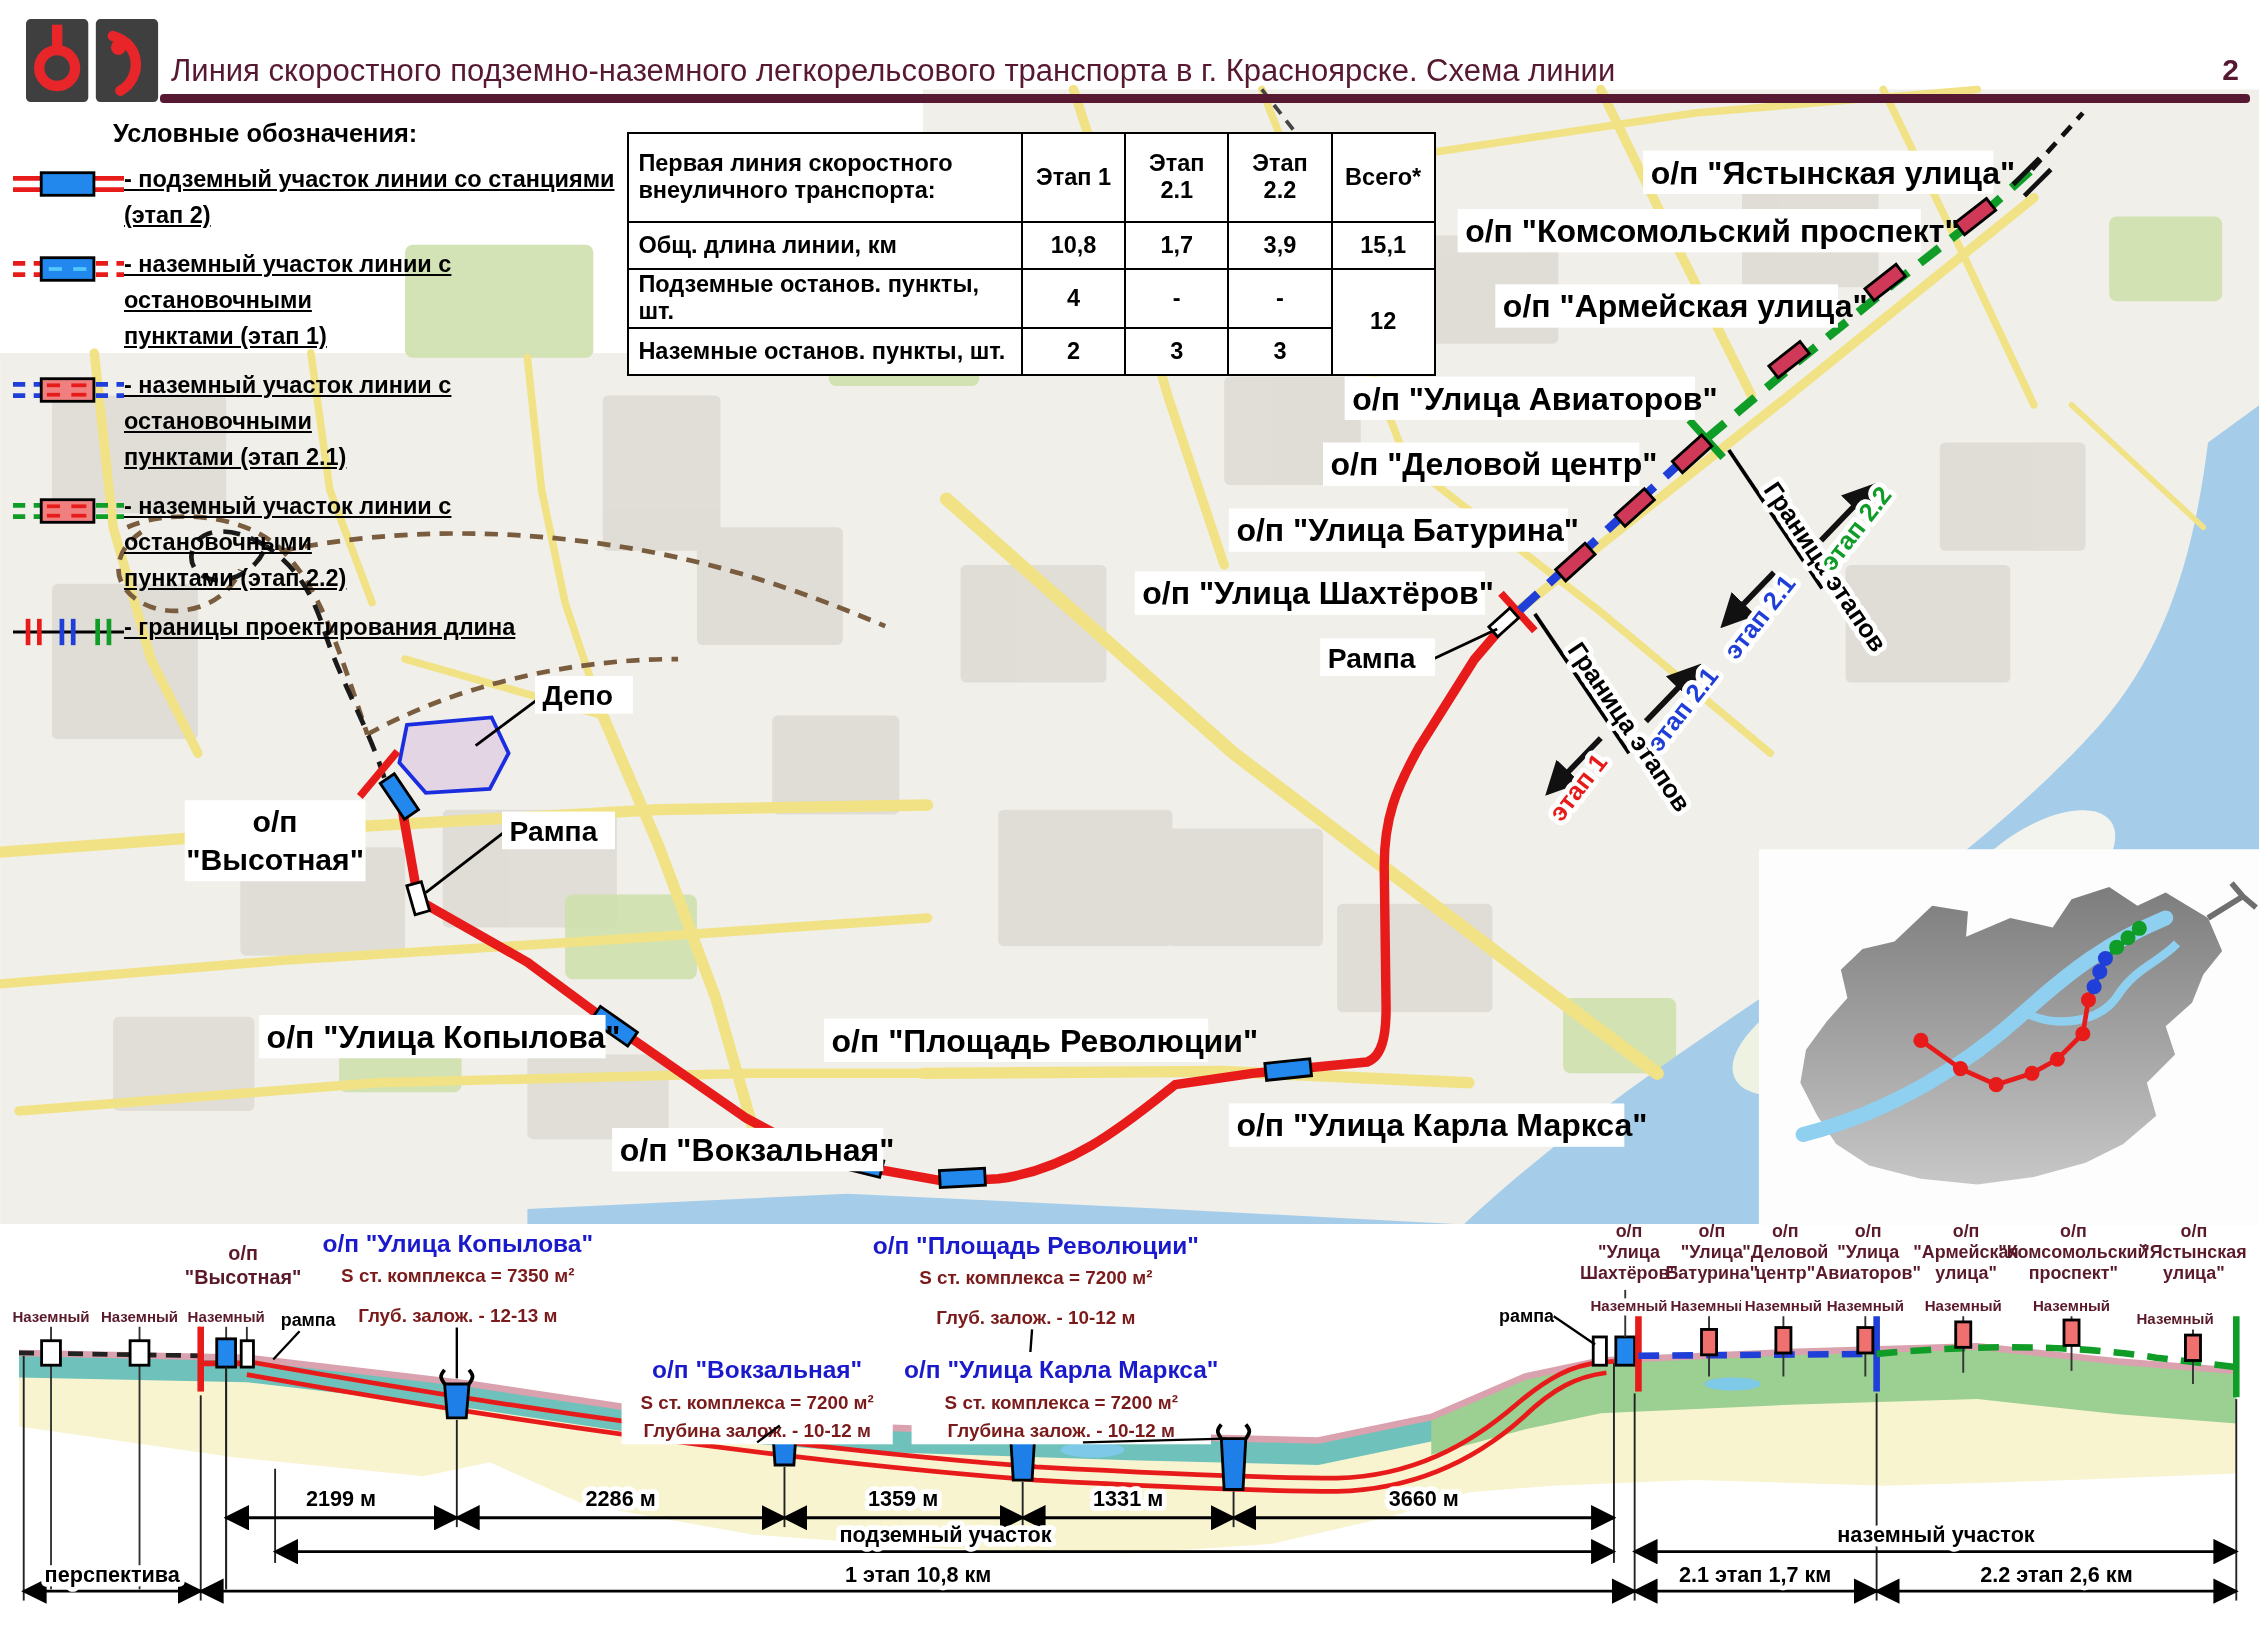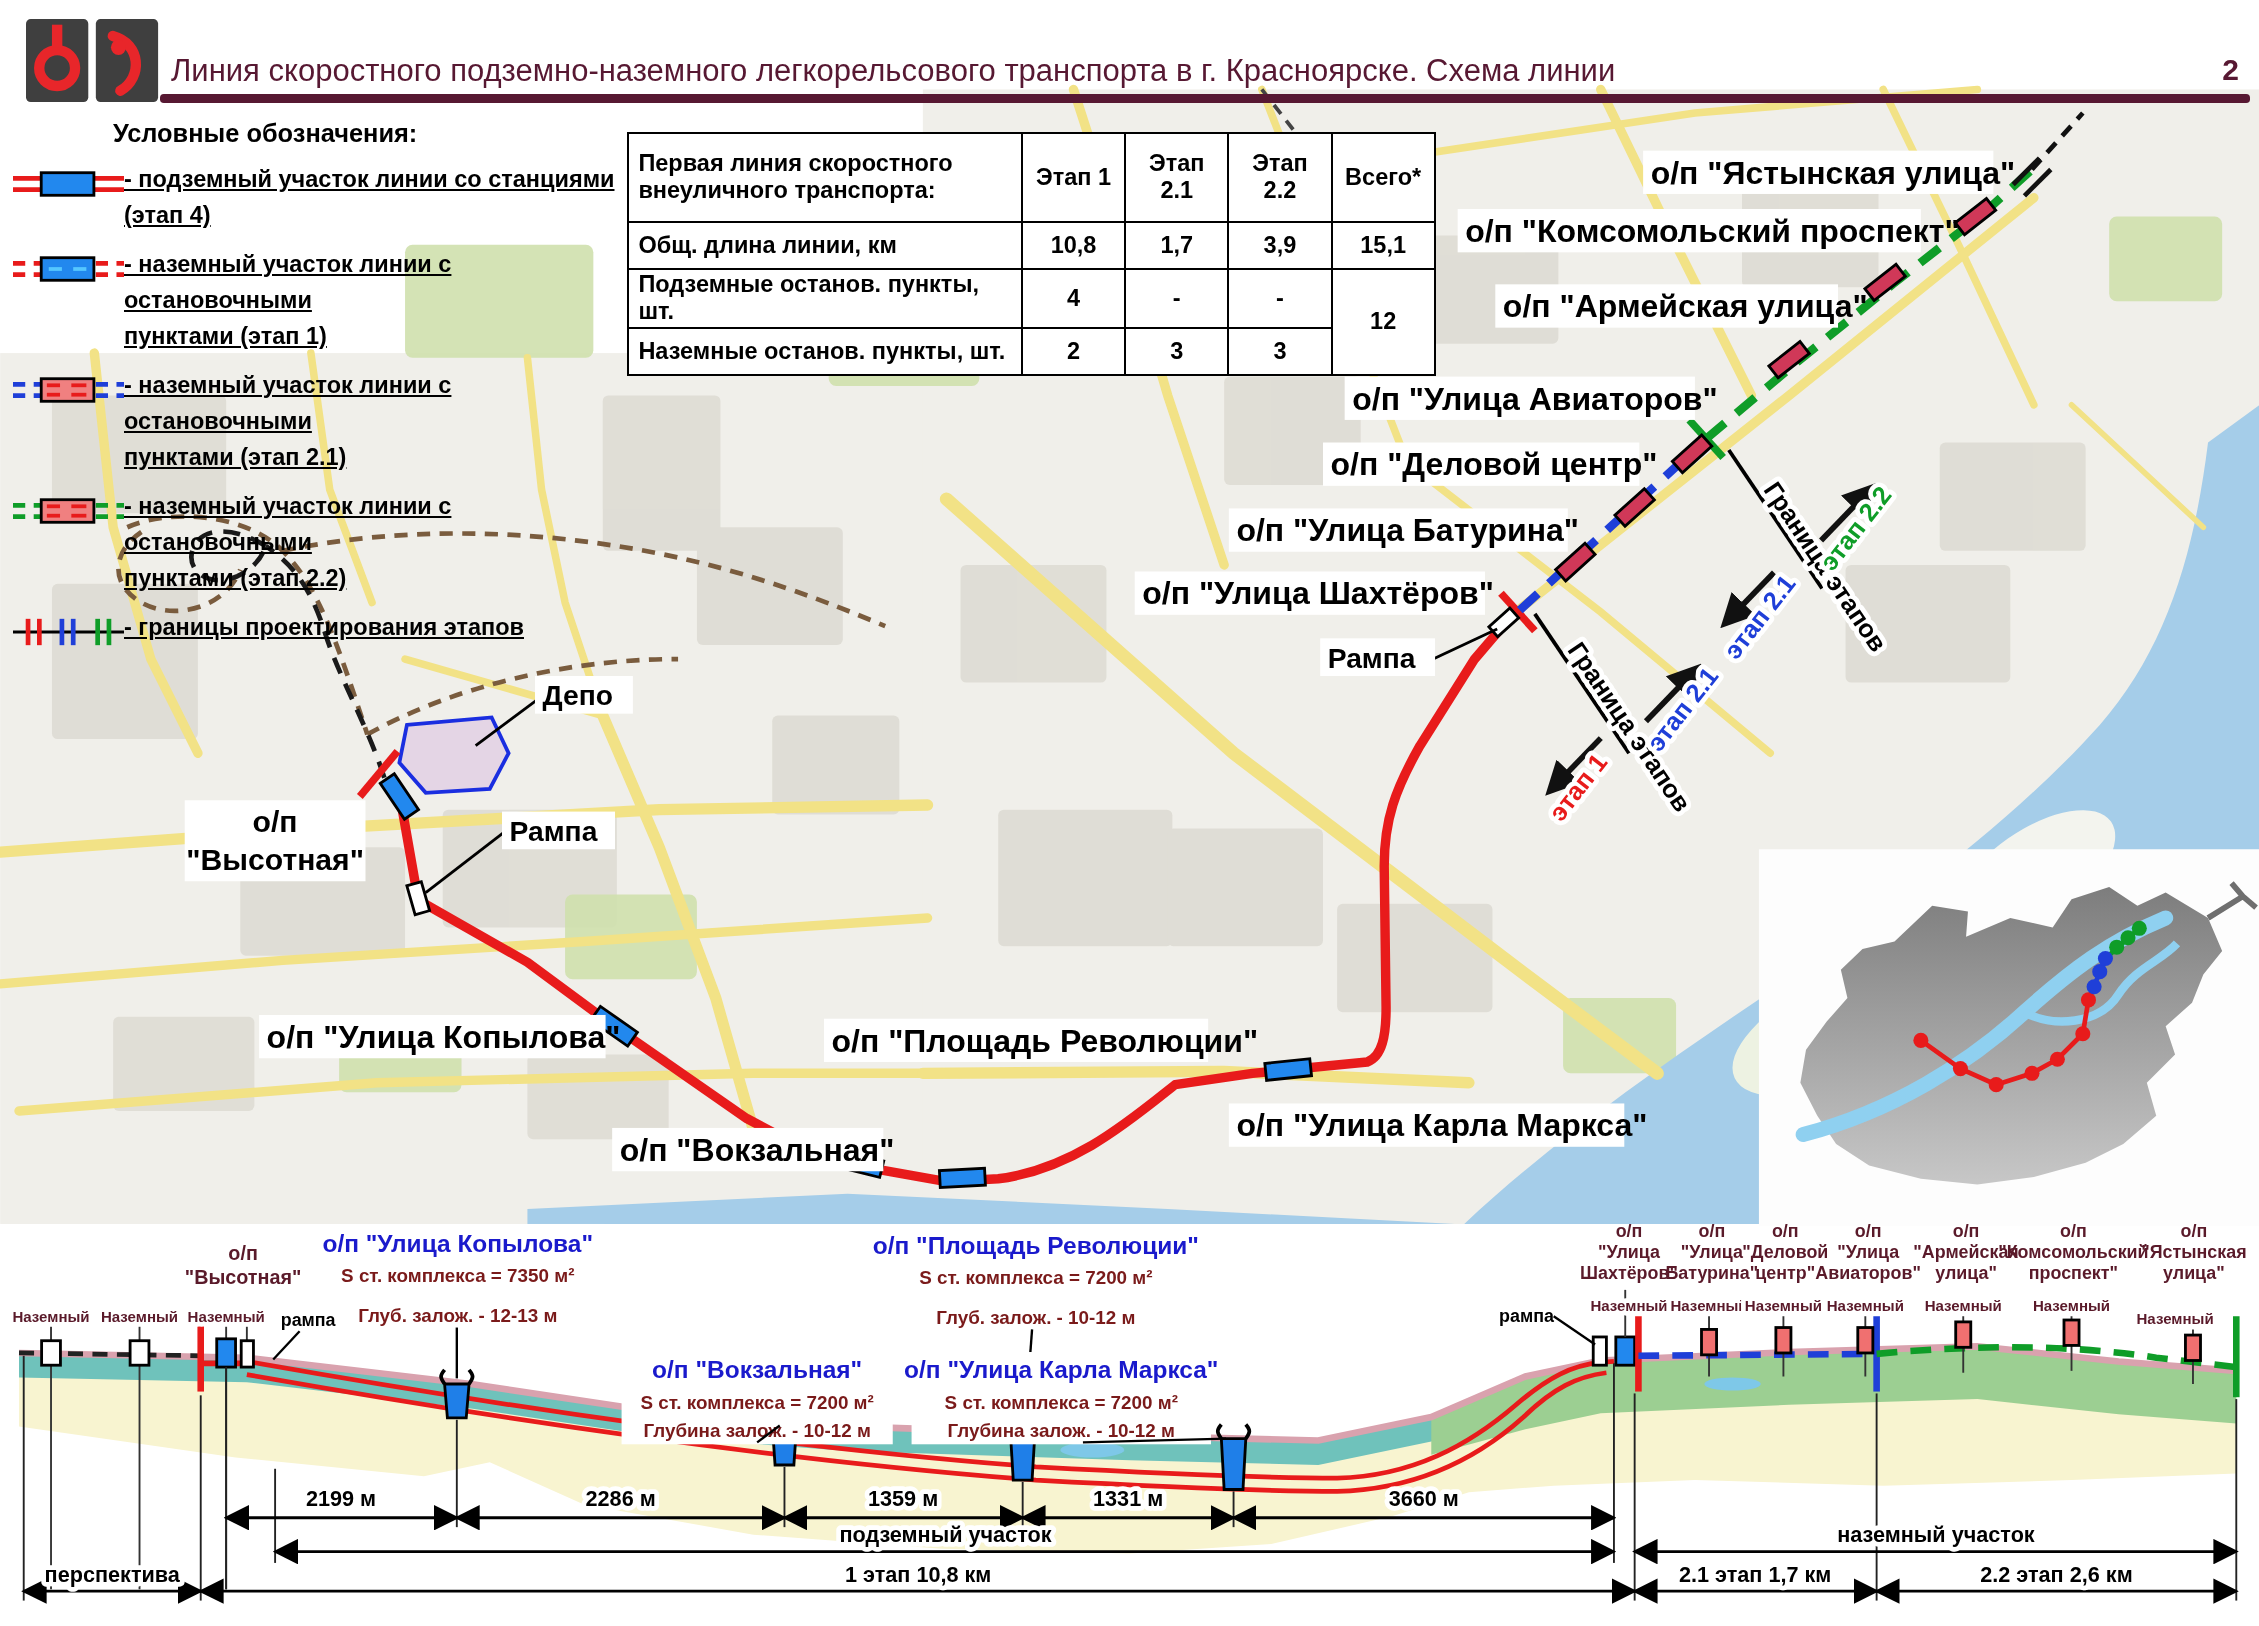--- a/index.html
+++ b/index.html
@@ -506,21 +506,21 @@
 <div id="legend">
   <h3>Условные обозначения:</h3>
 
   <div class="lg-item">
     <svg class="lg-icon" width="111" height="34" viewBox="0 0 118 36">
       <line x1="0" y1="12" x2="118" y2="12" stroke="#e81b1b" stroke-width="5"></line>
       <line x1="0" y1="24" x2="118" y2="24" stroke="#e81b1b" stroke-width="5"></line>
       <rect x="30" y="6" width="56" height="24" fill="#2288ee" stroke="#000" stroke-width="3"></rect>
     </svg>
     <div class="lg-text"><span>- подземный участок линии со станциями</span><br>
-      <span>(этап 4)</span></div>
+      <span>(этап 2)</span></div>
   </div>
 
   <div class="lg-item">
     <svg class="lg-icon" width="111" height="34" viewBox="0 0 118 36">
       <line x1="0" y1="12" x2="118" y2="12" stroke="#e81b1b" stroke-width="5" stroke-dasharray="13 9"></line>
       <line x1="0" y1="24" x2="118" y2="24" stroke="#e81b1b" stroke-width="5" stroke-dasharray="13 9"></line>
       <rect x="30" y="6" width="56" height="24" fill="#2288ee" stroke="#000" stroke-width="3"></rect>
       <line x1="38" y1="18" x2="52" y2="18" stroke="#55c7ff" stroke-width="4"></line>
           <line x1="64" y1="18" x2="78" y2="18" stroke="#55c7ff" stroke-width="4"></line>
     </svg>
@@ -559,21 +559,21 @@
   <div class="lg-item">
     <svg class="lg-icon" width="111" height="34" viewBox="0 0 118 36">
       <line x1="0" y1="18" x2="118" y2="18" stroke="#000" stroke-width="3"></line>
       <line x1="16" y1="4" x2="16" y2="32" stroke="#e81b1b" stroke-width="5"></line>
           <line x1="28" y1="4" x2="28" y2="32" stroke="#e81b1b" stroke-width="5"></line>
       <line x1="52" y1="4" x2="52" y2="32" stroke="#1f3fd8" stroke-width="5"></line>
           <line x1="64" y1="4" x2="64" y2="32" stroke="#1f3fd8" stroke-width="5"></line>
       <line x1="90" y1="4" x2="90" y2="32" stroke="#0f9d28" stroke-width="5"></line>
           <line x1="102" y1="4" x2="102" y2="32" stroke="#0f9d28" stroke-width="5"></line>
     </svg>
-    <div class="lg-text"><span>- границы проектирования этапов</span></div>
+    <div class="lg-text"><span>- границы проектирования длина</span></div>
   </div>
 
 </div>
 
 <table id="tbl">
   <tbody>
         <tr class="hd">
     <td class="lbl">Первая линия скоростного внеуличного транспорта:</td>
     <td class="v">Этап 1</td>
     <td class="v">Этап 2.1</td>

